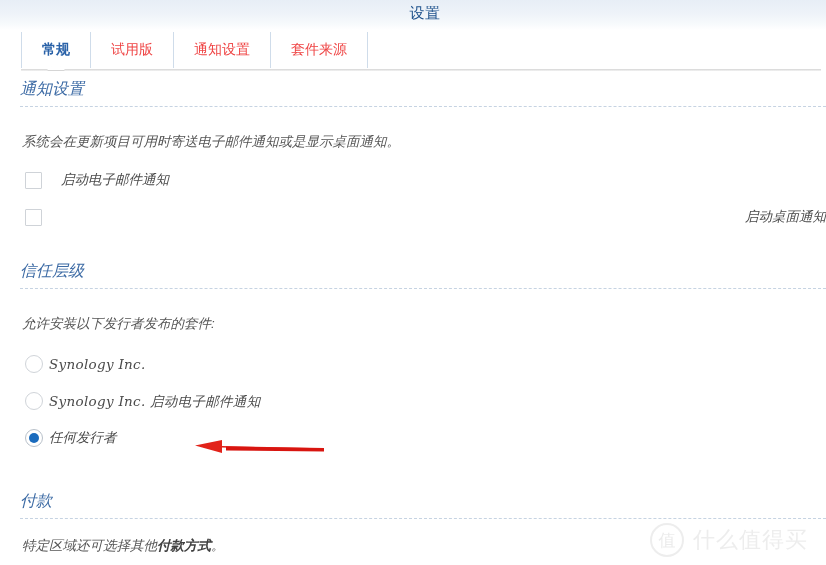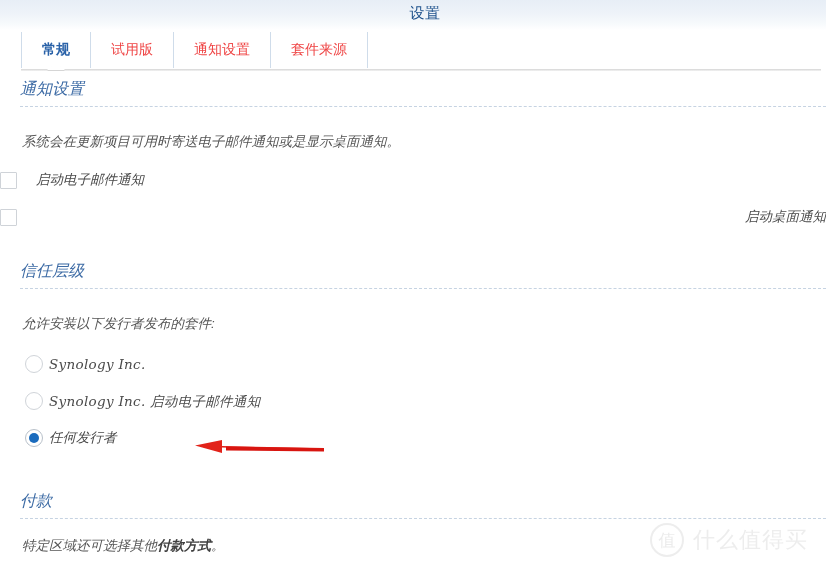--- a/index.html
+++ b/index.html
@@ -128,20 +128,21 @@
     margin-top: 26px;
     font-size: 13.5px;
     color: #555555;
     line-height: 18px;
   }
 
   
   .check-row {
     display: flex;
     align-items: center;
+    margin-left: 25px;
     height: 22px;
   }
   .checkbox {
     width: 17px;
     height: 17px;
     border: 1px solid #cfd3d8;
     background: #ffffff;
     border-radius: 1px;
     box-sizing: border-box;
     flex: 0 0 auto;

